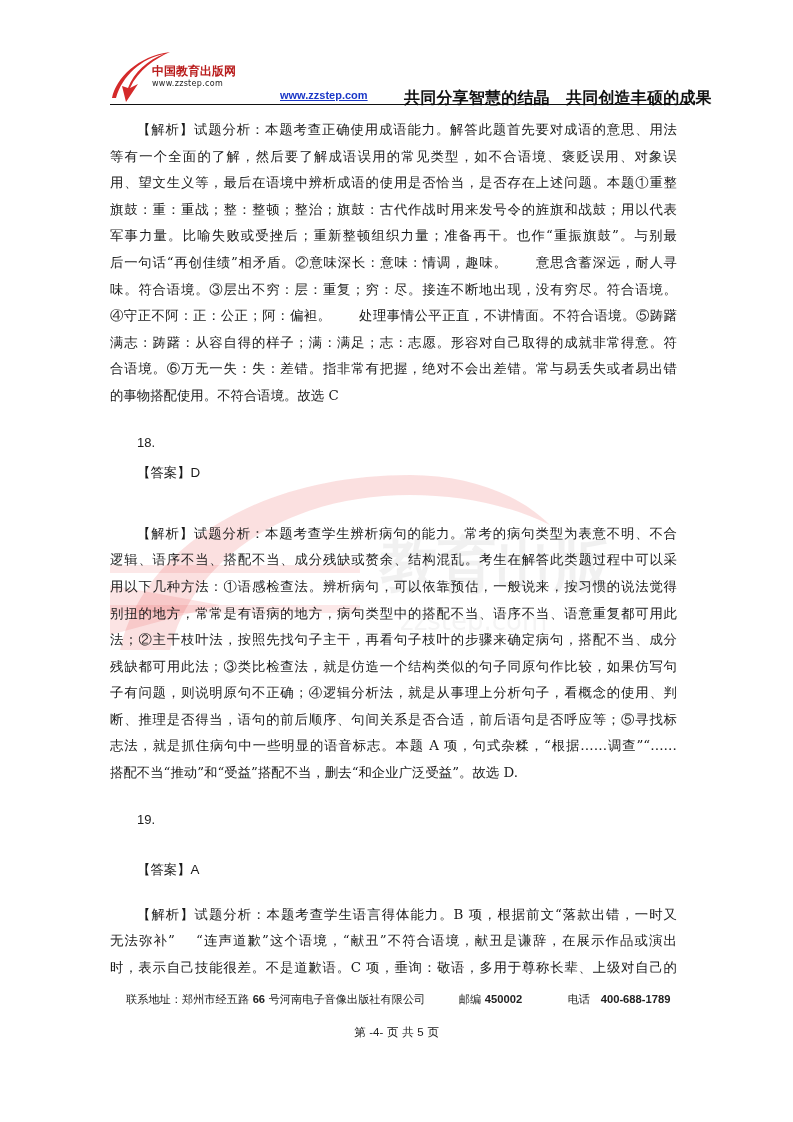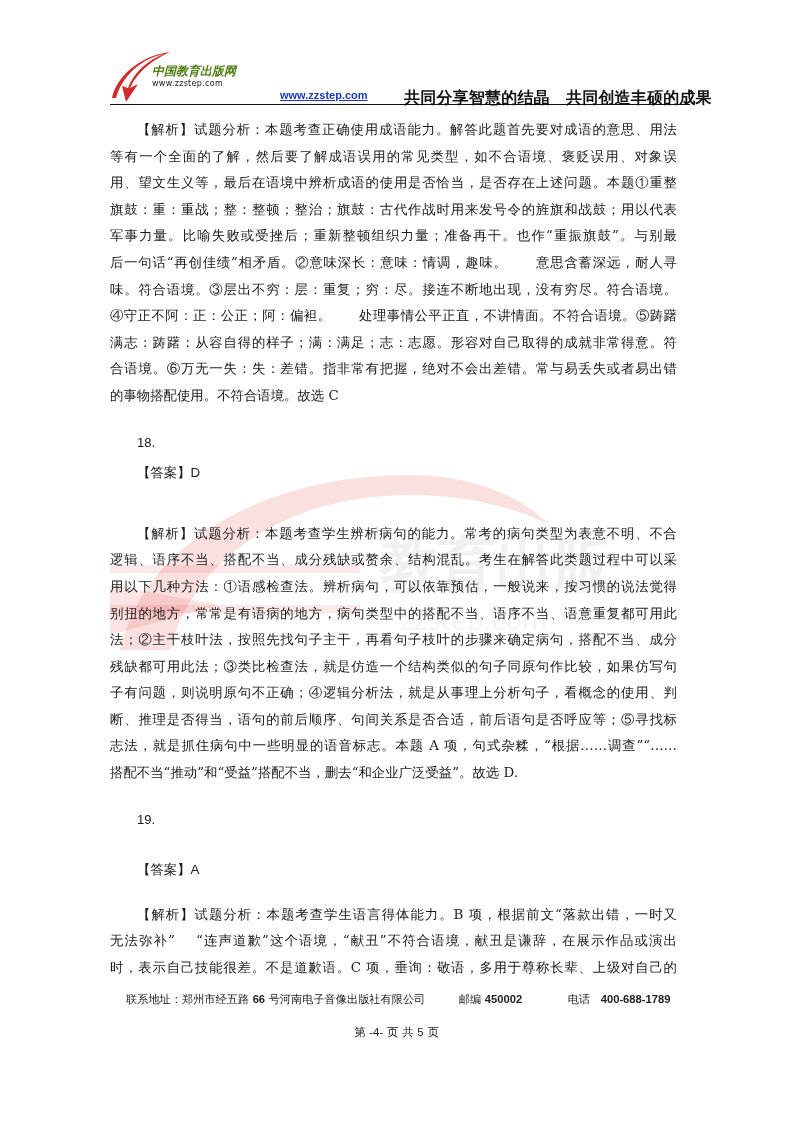--- a/index.html
+++ b/index.html
@@ -7,21 +7,21 @@
       width: 793px; height: 1122px; position: relative; overflow: hidden;
       font-family: "DejaVu Serif", "Liberation Serif", serif;
       color: #1a1a1a;
     }
     .page { position: absolute; left: 0; top: 0; width: 793px; height: 1122px; }
 
     
     .header { position: absolute; left: 108px; top: 48px; width: 582px; height: 56px; }
     .logo { position: absolute; left: 0; top: 0; width: 150px; height: 56px; }
     .logo svg { position: absolute; left: 0; top: 0; }
-    .logo-cn { position: absolute; left: 44px; top: 15px; font-family: "DejaVu Serif", serif; font-size: 12px; font-weight: bold; color: #4d7c0f; letter-spacing: 0px; white-space: nowrap; font-style: italic; }
+    .logo-cn { position: absolute; left: 44px; top: 15px; font-family: "DejaVu Serif", serif; font-size: 12px; font-weight: bold; color: #b91c1c; letter-spacing: 0px; white-space: nowrap; }
     .logo-url { position: absolute; left: 44px; top: 31px; font-family: "DejaVu Sans", sans-serif; font-size: 8px; color: #222; white-space: nowrap; letter-spacing: 0.3px; }
     .header-link { position: absolute; left: 172px; top: 41px; font-family: "Liberation Sans", sans-serif; font-size: 11px; font-weight: bold; color: #1a37c8; text-decoration: underline; white-space: nowrap; }
     .header-slogan { position: absolute; left: 296px; top: 40px; font-family: "DejaVu Sans", sans-serif; font-size: 16px; font-weight: bold; color: #111; white-space: nowrap; letter-spacing: 0.2px; }
     .header-rule { position: absolute; left: 2px; top: 56px; width: 580px; height: 1px; background: #111; }
 
     
     .watermark { position: absolute; left: 110px; top: 455px; width: 580px; height: 200px; pointer-events: none; }
 
     
     .content { position: absolute; left: 110px; top: 117px; width: 567px; }

